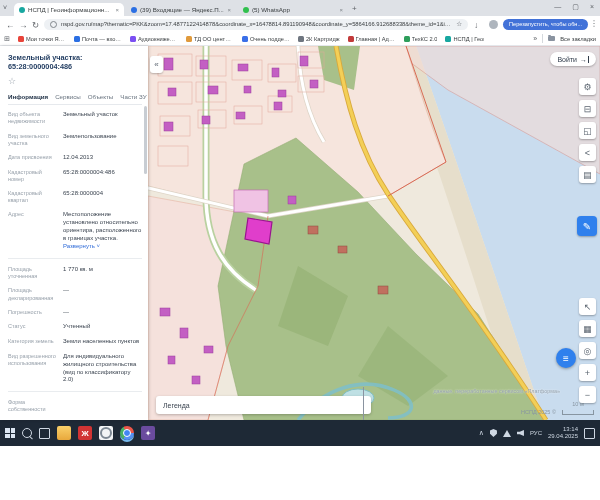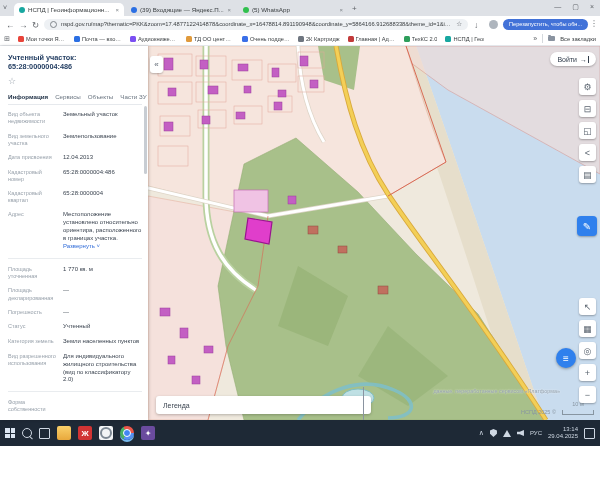--- a/index.html
+++ b/index.html
@@ -194,21 +194,21 @@
     </div>
     <div class="bmright">
       <span class="ovfl">»</span>
       <span class="vdiv"></span>
       <span class="folder"></span>
       <span class="allbm">Все закладки</span>
     </div>
   </div>
 
   <div class="panel">
-    <div class="ptitle">Учтенный участок: 65:28:0000004:486</div>
+    <div class="ptitle">Земельный участка: 65:28:0000004:486</div>
     <div class="pstar">☆</div>
     <div class="ptabs">
       <span class="ptab active">Информация</span>
       <span class="ptab">Сервисы</span>
       <span class="ptab">Объекты</span>
       <span class="ptab">Части ЗУ</span>
 
     </div>
     <div class="fields">
       <div class="frow">

